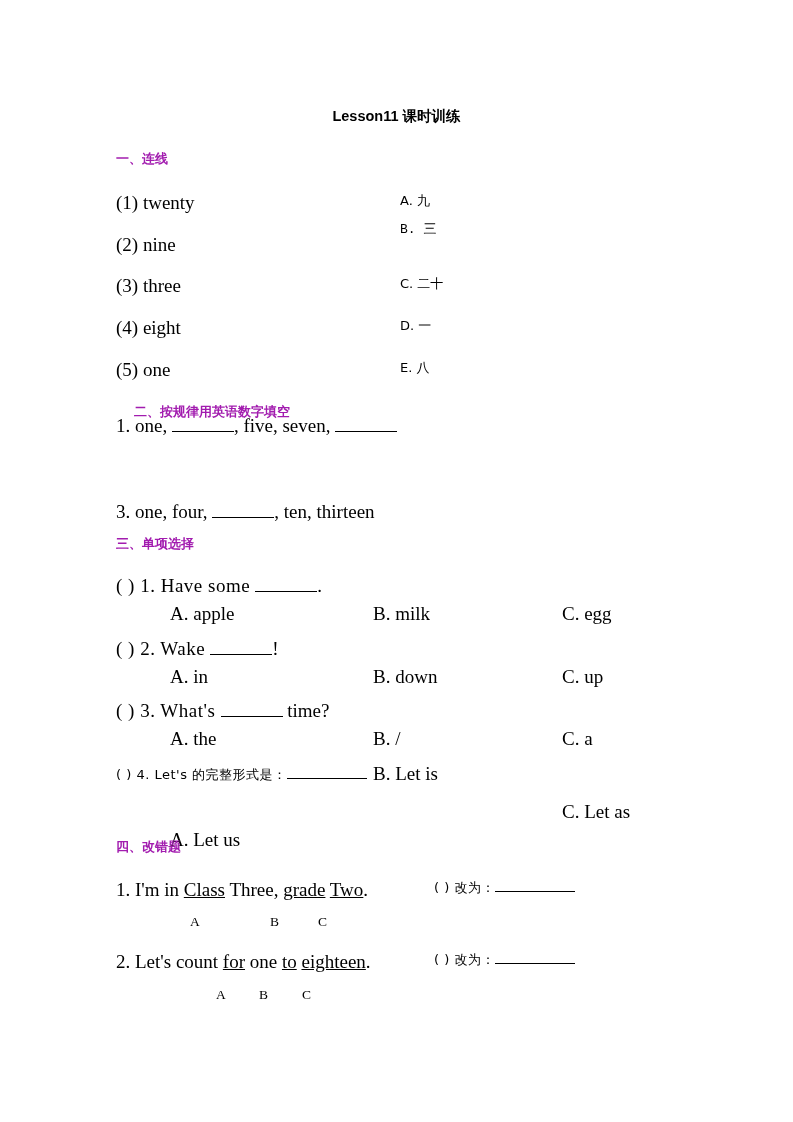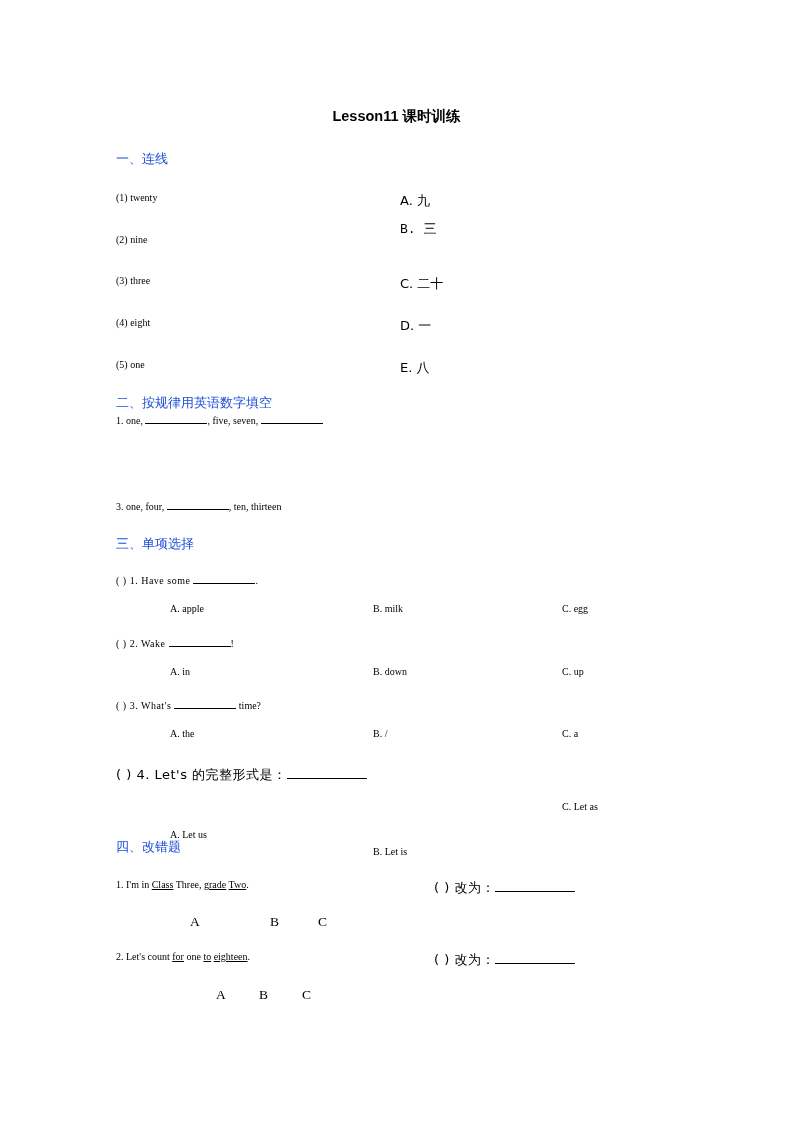--- a/index.html
+++ b/index.html
@@ -31,26 +31,27 @@
     position: absolute;
     top: 107px;
     left: 0;
     right: 0;
   }
   .section-head {
     position: absolute;
     left: 116px;
     font-family: "Liberation Sans", sans-serif;
     font-size: 13px;
-    color: #1d4ed8;
+    color: #a21caf;
     white-space: nowrap;
+    font-weight: bold;
   }
   .line {
     position: absolute;
-    font-size: 10px;
+    font-size: 19px;
     white-space: nowrap;
   }
   .col-left { left: 116px; }
   .col-mid  { left: 400px; }
   .col-a    { left: 170px; }
   .col-b    { left: 373px; }
   .col-c    { left: 562px; }
   .blank {
     display: inline-block;
     border-bottom: 1px solid #000;
@@ -84,21 +85,21 @@
   <div class="line col-left" style="top:275px;">(3) three</div>
   <div class="line col-left" style="top:317px;">(4) eight</div>
   <div class="line col-left" style="top:359px;">(5) one</div>
 
   <div class="line col-mid cn" style="top:192px;">A.  九</div>
   <div class="line col-mid cn" style="top:220px;font-family:Liberation Mono, monospace;">B.  三</div>
   <div class="line col-mid cn" style="top:275px;">C.  二十</div>
   <div class="line col-mid cn" style="top:317px;">D.  一</div>
   <div class="line col-mid cn" style="top:359px;">E.  八</div>
 
-  <div class="section-head cn" style="top:394px;">二、按规律用英语数字填空</div>
+  <div class="section-head cn" style="top:403px;margin-left:18px;">二、按规律用英语数字填空</div>
 
   <div class="line col-left" style="top:413px;">
     <span>1. one, </span><span class="blank b-med"></span><span>, five, seven, </span><span class="blank b-med"></span>
   </div>
 
 
   <div class="line col-left" style="top:499px;">
     <span>3. one, four, </span><span class="blank b-med"></span><span>, ten, thirteen</span>
   </div>
 
@@ -122,21 +123,21 @@
     <span class="paren">(    ) 3. What's </span><span class="blank b-med"></span><span> time?</span>
   </div>
   <div class="line col-a" style="top:728px;">A. the</div>
   <div class="line col-b" style="top:728px;">B. /</div>
   <div class="line col-c" style="top:728px;">C. a</div>
 
   <div class="line col-left cn" style="top:766px;">
     <span class="paren">(    ) 4. Let's 的完整形式是：</span><span class="blank b-long"></span>
   </div>
   <div class="line col-a" style="top:801px;margin-top:28px;">A. Let us</div>
-  <div class="line col-b" style="top:846px;text-align:center;">B. Let is</div>
+  <div class="line col-b" style="top:763px;text-align:center;">B. Let is</div>
   <div class="line col-c" style="top:801px;">C. Let as</div>
 
   <div class="section-head cn" style="top:838px;">四、改错题</div>
 
   <div class="line col-left" style="top:879px;">
     <span>1. I'm in </span><span class="ul">Class</span><span> Three, </span><span class="ul">grade</span><span> </span><span class="ul">Two</span><span>.</span>
   </div>
   <div class="line cn" style="top:879px; left:434px;">
     <span class="paren">(    ) 改为：</span><span class="blank b-long"></span>
   </div>

